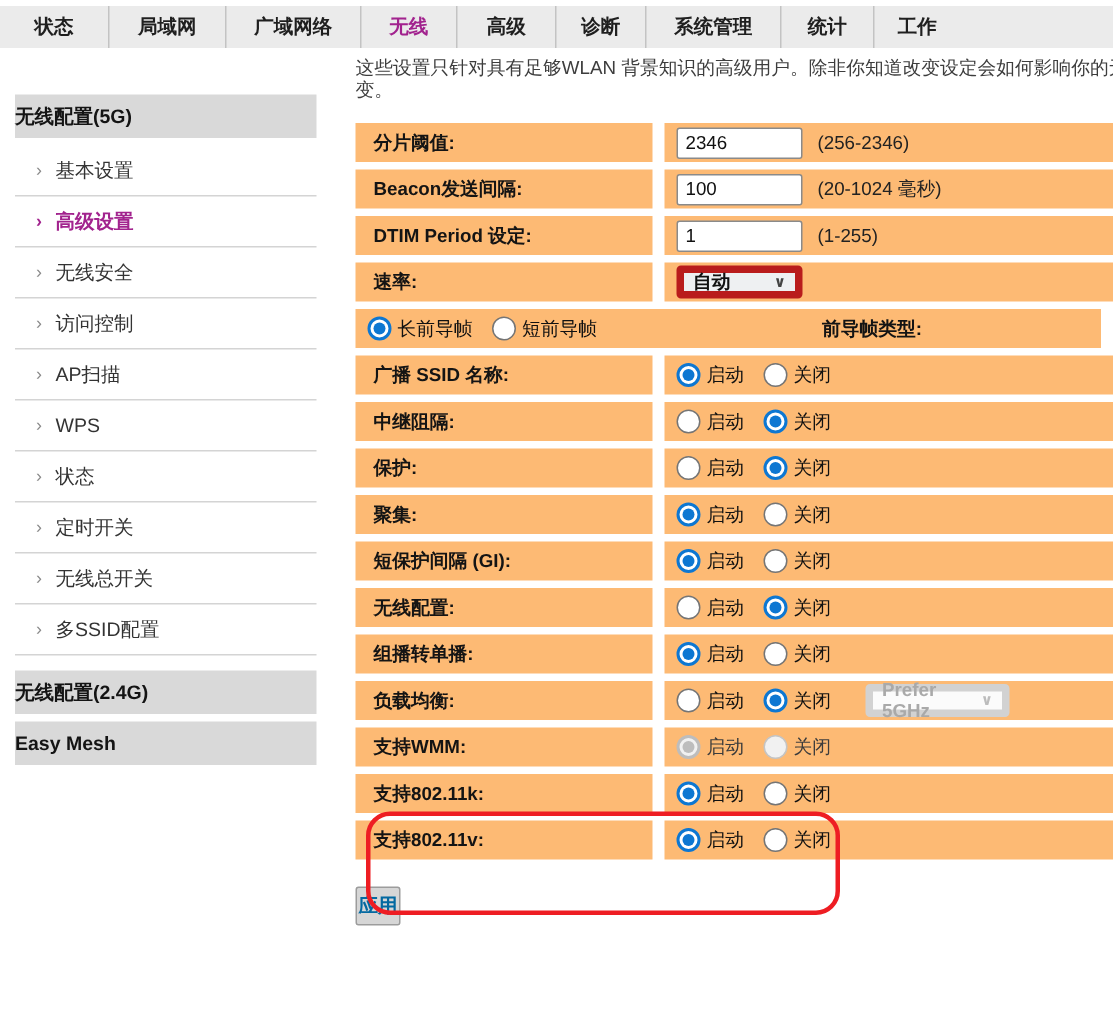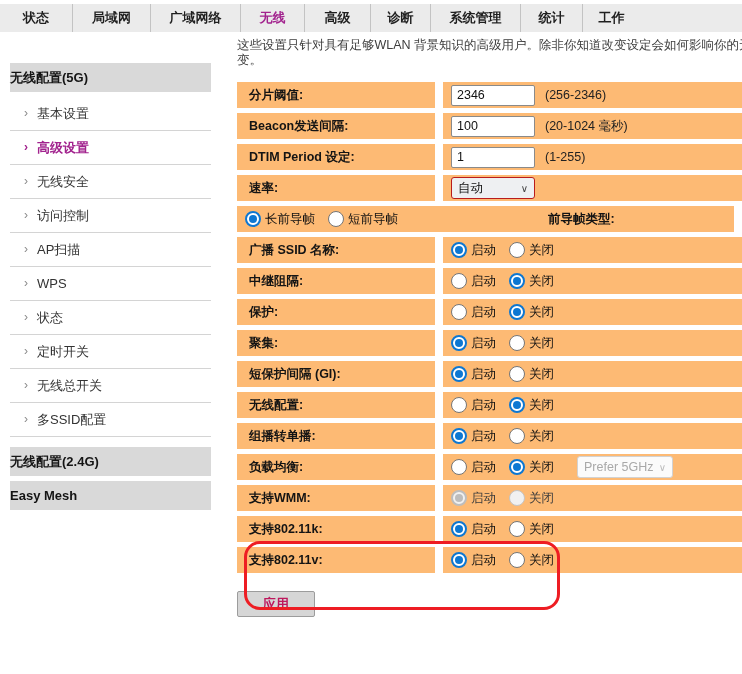--- a/index.html
+++ b/index.html
@@ -51,23 +51,23 @@
     white-space:nowrap;
   }
   .value-cell { flex:1 1 auto; display:flex; align-items:center; padding-left:8px; overflow:hidden; }
   .txt-input {
     width:84px; height:21px; border:1px solid #8a8a8a; border-radius:2px;
     background:#fff; font-size:12.5px; padding:0 5px;
     font-family:"Liberation Sans","DejaVu Sans",sans-serif; color:#111;
   }
   .hint { font-size:12.5px; color:#222; margin-left:10px; white-space:nowrap; }
   .selectbox {
-    width:84px; height:22px; border:1px solid #b91c1c; border-radius:3px;
+    width:84px; height:22px; border:5px solid #b91c1c; border-radius:3px;
     background:#eef0f2; font-size:12.5px; color:#111; cursor:pointer;
-    display:flex; align-items:center; padding:0 6px; justify-content:space-between;
+    display:flex; align-items:center; padding:0 6px; justify-content:space-between;font-weight:bold;
   }
   .selectbox .sel-chev { font-size:10px; color:#444; }
   .selectbox.disabled {
     background:#fbfbfb; border-color:#d2d2d2; color:#a9a9a9;
     margin-left:10px; width:96px; cursor:default;
   }
   .selectbox.disabled .sel-chev { color:#bcbcbc; }
   
   .radio-group { display:flex; align-items:center; }
   .radio {
@@ -87,21 +87,21 @@
   
   .highlight-rect {
     position:absolute; left:7px; width:316px;
     border:3px solid var(--highlight-red); border-radius:16px;
     pointer-events:none;
   }
   
   .apply-btn {
     margin-top:13px; display:inline-block; background:#d6d6d6;
     border:1px solid #9c9c9c; border-radius:2px; font-size:13px; font-weight:bold;
-    color:#be185d; padding:3px 25px; cursor:pointer;
+    color:#0369a1; padding:3px 1px; cursor:pointer;
     font-family:"Liberation Sans","DejaVu Sans",sans-serif;
   }
 </style>
 </head>
 <body>
 
 <nav class="topnav">
     <div class="nav-tab" style="width: 72px;">状态</div>
     <div class="nav-tab" style="width: 78px;">局域网</div>
     <div class="nav-tab" style="width: 90px;">广域网络</div>

